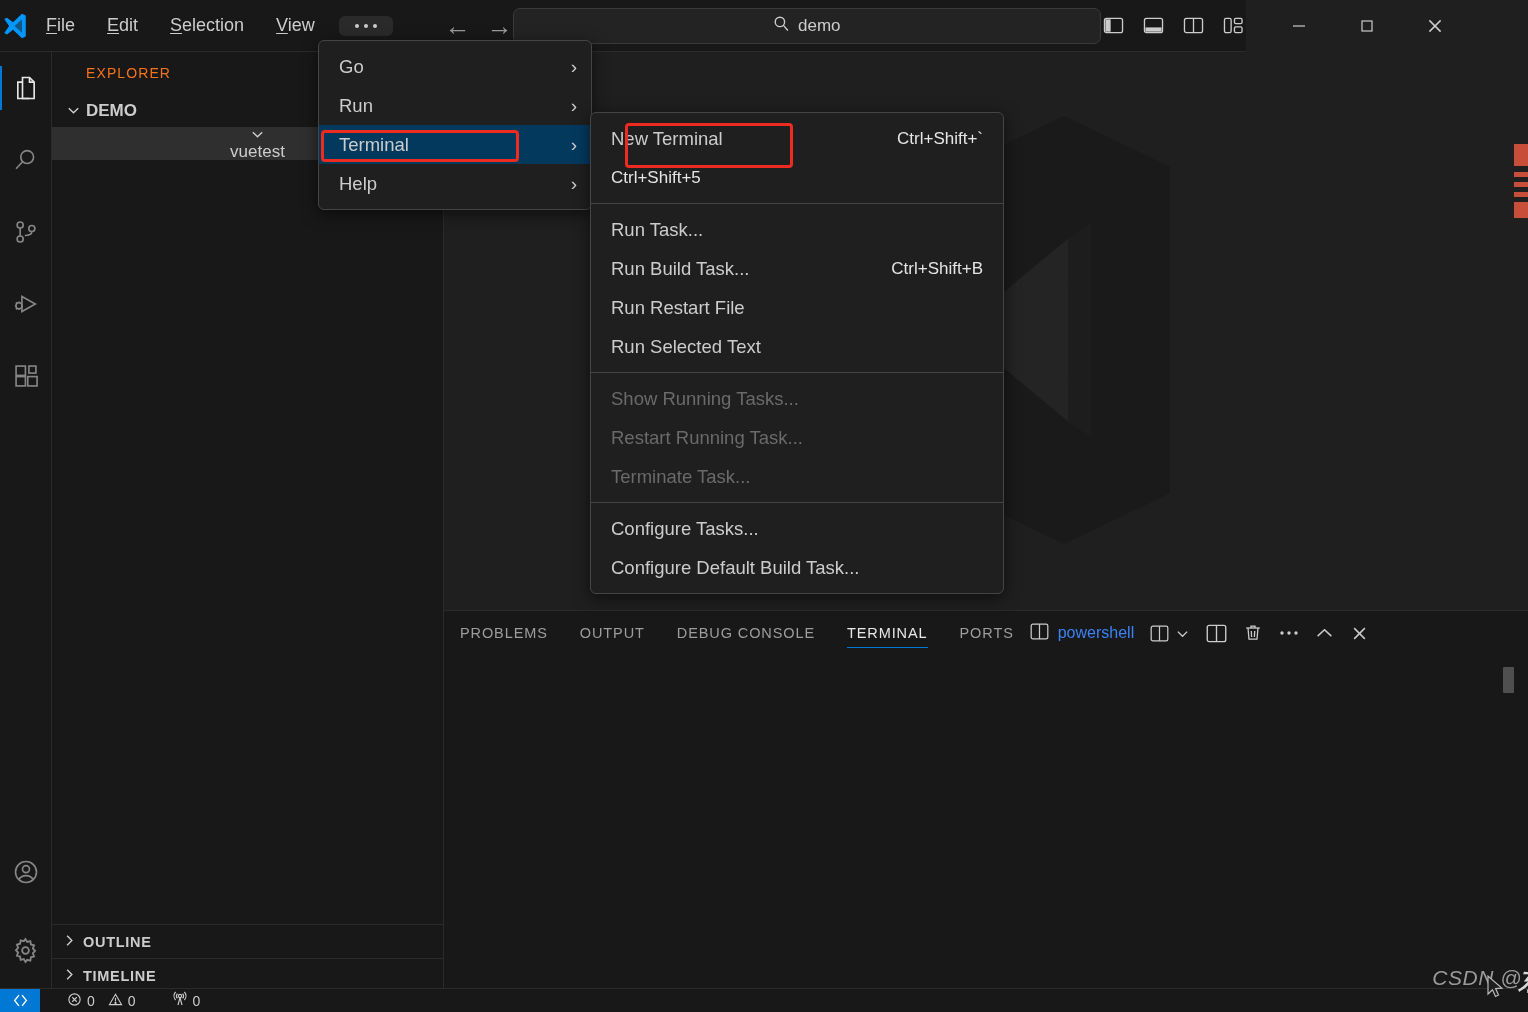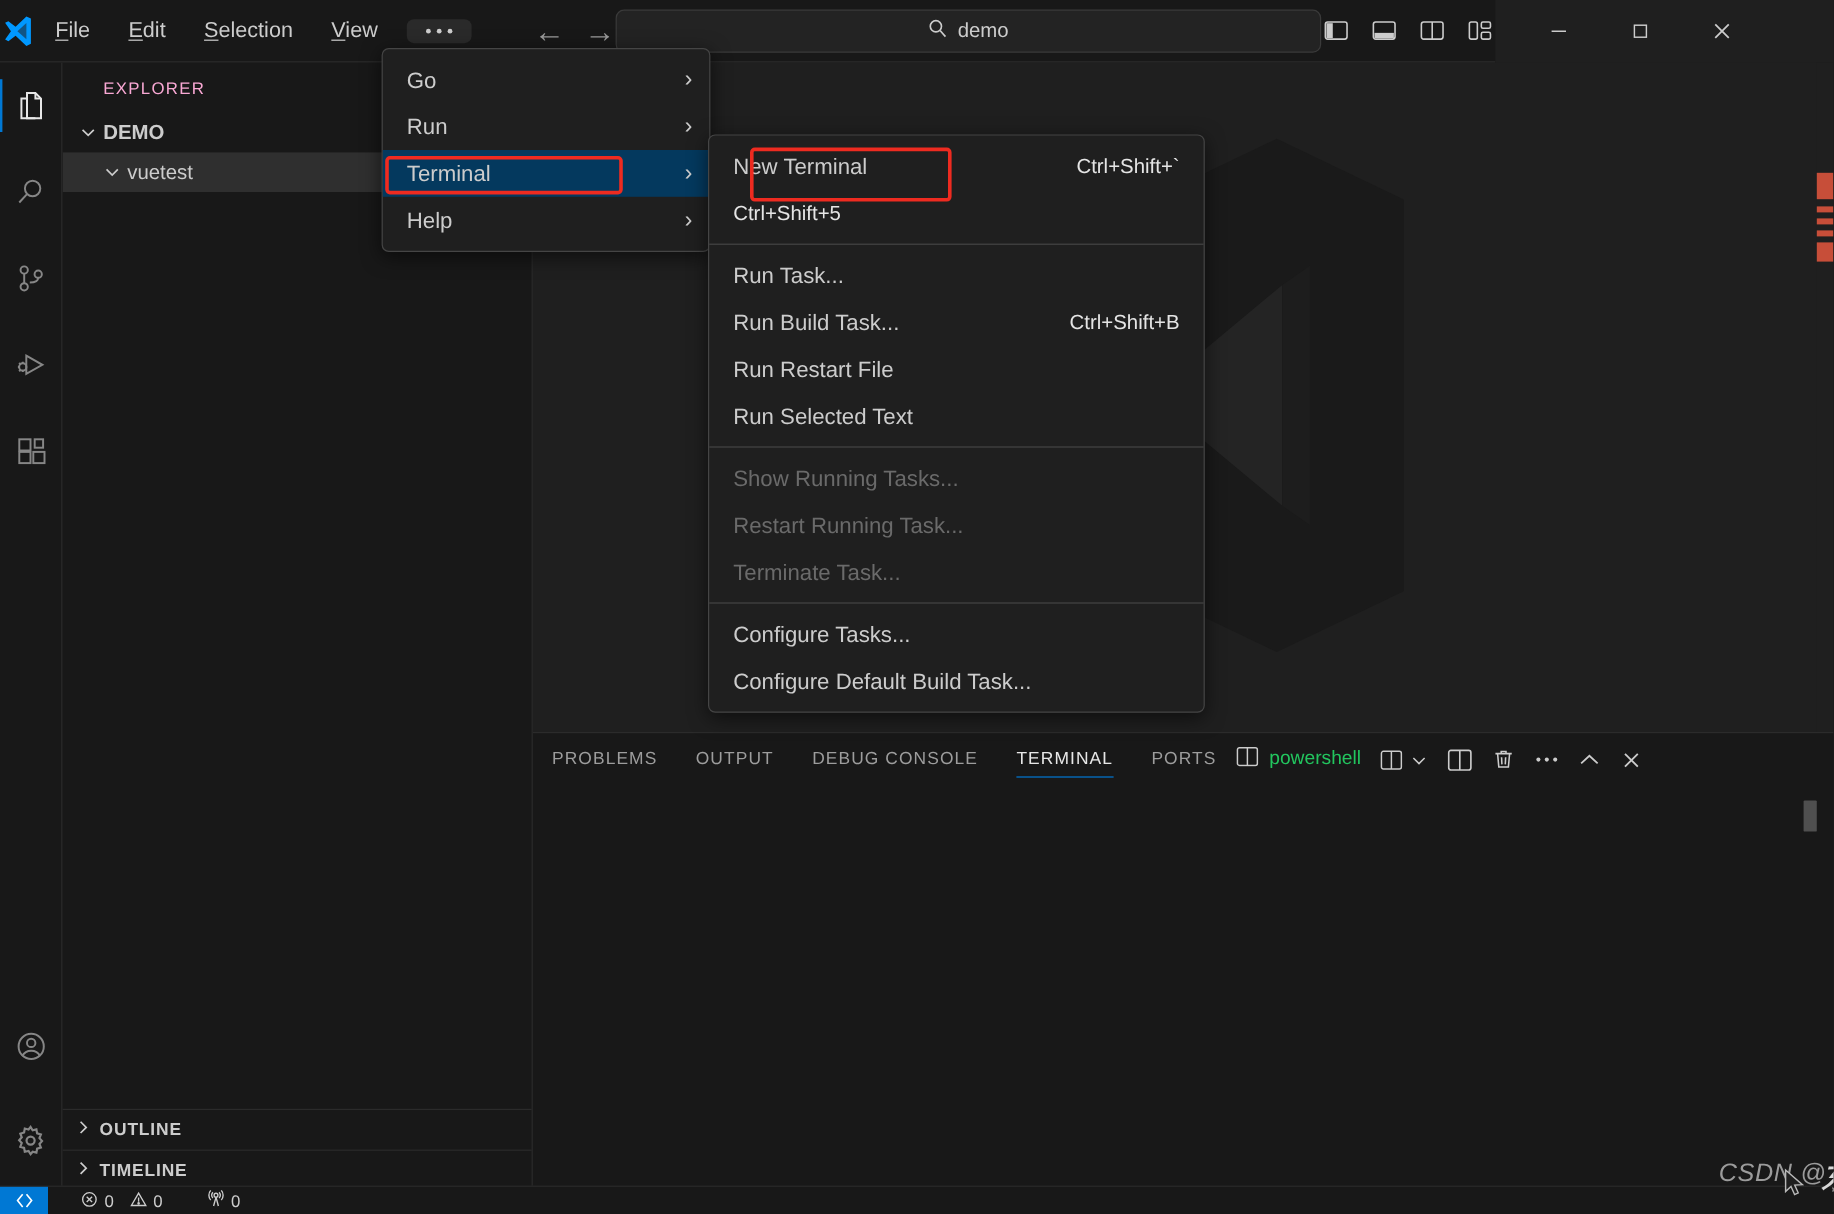--- a/index.html
+++ b/index.html
@@ -66,34 +66,34 @@
   .act-spacer { flex: 1; }
 
   
   .sidebar {
     position: absolute; left: 52px; top: 52px; width: 392px; height: 940px;
     background: #181818; border-right: 1px solid #2b2b2b;
     display: flex; flex-direction: column; z-index: 9;
   }
   .sb-title {
     height: 42px; display: flex; align-items: center; padding-left: 34px;
-    font-size: 14px; letter-spacing: 1.1px; color: #f9a8d4;
+    font-size: 14px; letter-spacing: 1.1px; color: #f97316;
   }
   .tree { flex: 1; overflow: hidden; }
   .tree-row {
     height: 33px; display: flex; align-items: center; font-size: 17px;
     color: #cccccc; cursor: default; padding-right: 8px;
   }
   .tree-row.selected { background: #2f2f2f; }
   .tree-row .twisty {
     width: 26px; display: flex; align-items: center; justify-content: center; color: #cccccc;
     flex: none;
   }
   .tree-row.root { font-weight: bold; padding-left: 8px; }
-  .tree-row.child { padding-left: 28px; }
+  .tree-row.child { padding-left: 28px; flex-direction: column; }
   .sb-section {
     height: 34px; display: flex; align-items: center; gap: 6px;
     padding-left: 10px; font-size: 14.5px; font-weight: bold; letter-spacing: .7px;
     color: #cccccc; border-top: 1px solid #2b2b2b; cursor: default;
   }
 
   
   .editor-area {
     position: absolute; left: 444px; top: 52px; right: 0; height: 558px;
     background: #1f1f1f; overflow: hidden;
@@ -121,21 +121,21 @@
   .panel-tab {
     position: relative; padding: 0 16px; height: 44px; display: flex; align-items: center;
     font-size: 14.5px; letter-spacing: .9px; color: #9d9d9d; cursor: default;
   }
   .panel-tab.active { color: #e7e7e7; }
   .panel-tab.active::after {
     content: ""; position: absolute; left: 16px; right: 16px; bottom: 7px; height: 1.5px; background: #0078d4;
   }
   .panel-actions { display: flex; align-items: center; gap: 16px; }
   .term-label {
-    display: flex; align-items: center; gap: 9px; font-size: 16px; color: #22c55e; cursor: default;
+    display: flex; align-items: center; gap: 9px; font-size: 16px; color: #3b82f6; cursor: default;
   }
   .pa-btn { display: flex; align-items: center; color: #cccccc; cursor: default; }
   .terminal-body {
     flex: 1; position: relative; padding: 16px 0 0 10px; overflow: hidden;
   }
   .term-line {
     display: flex; align-items: center; gap: 10px;
     font-family: "DejaVu Sans Mono", monospace; font-size: 19px; color: #cccccc;
   }
   .term-deco {

